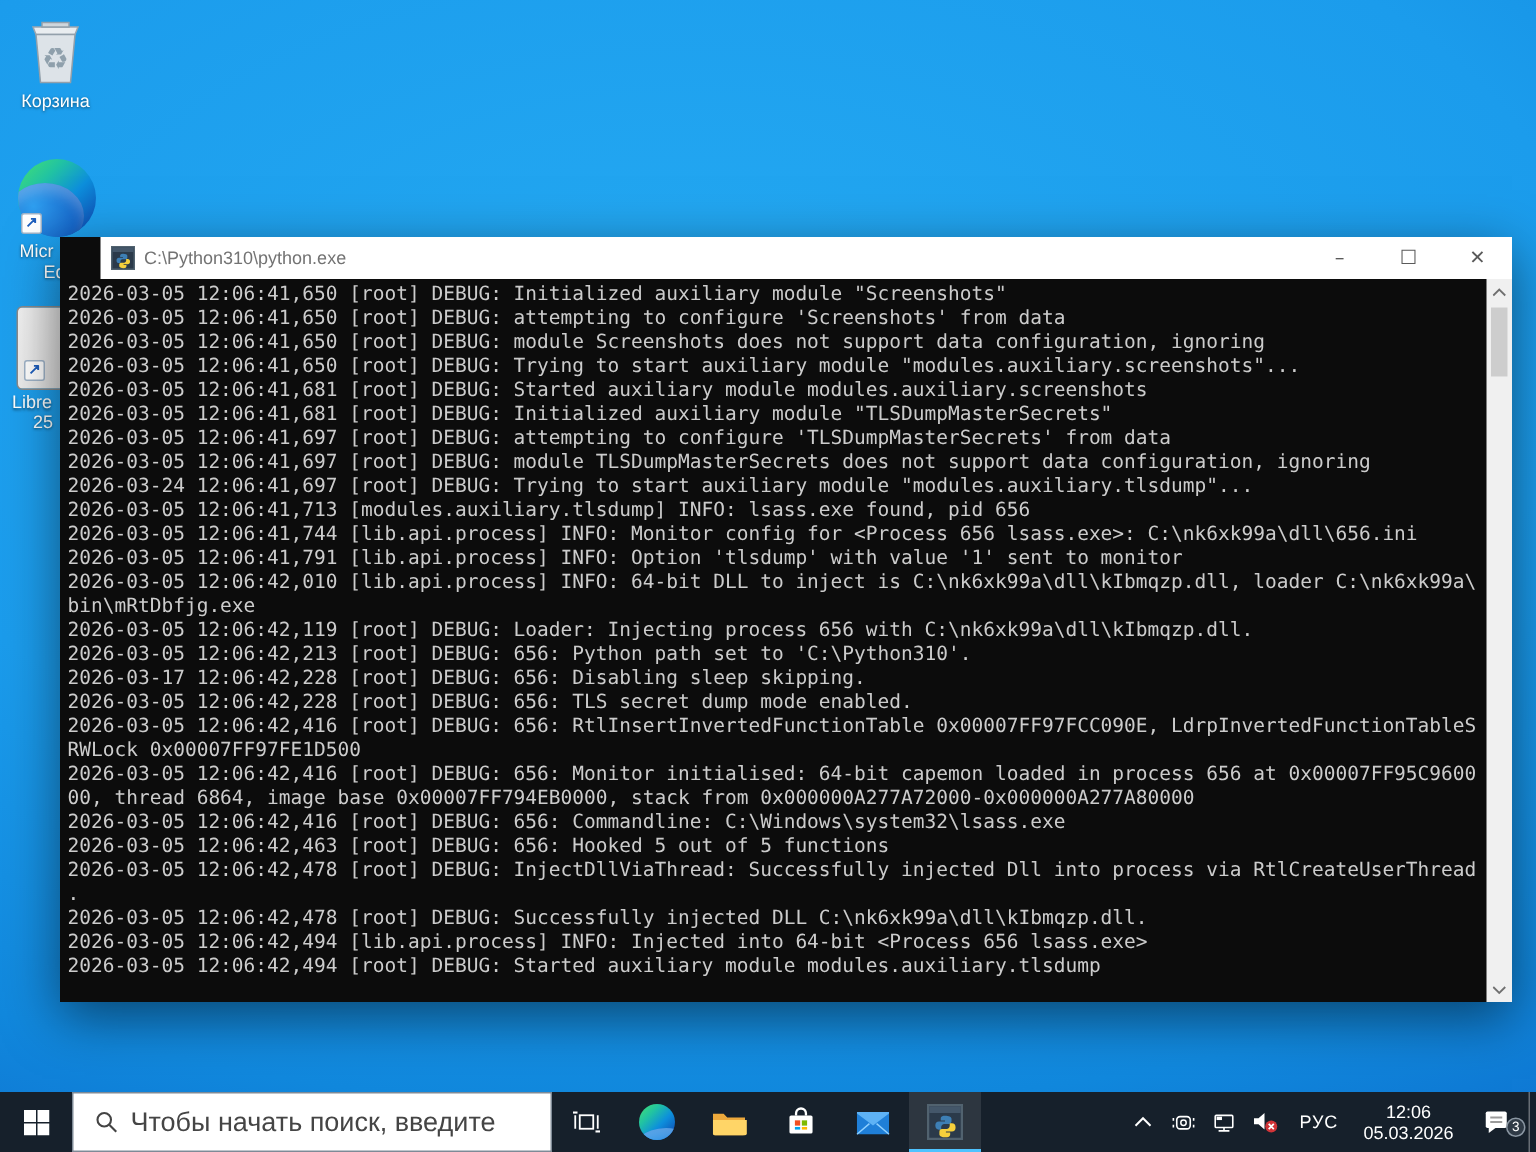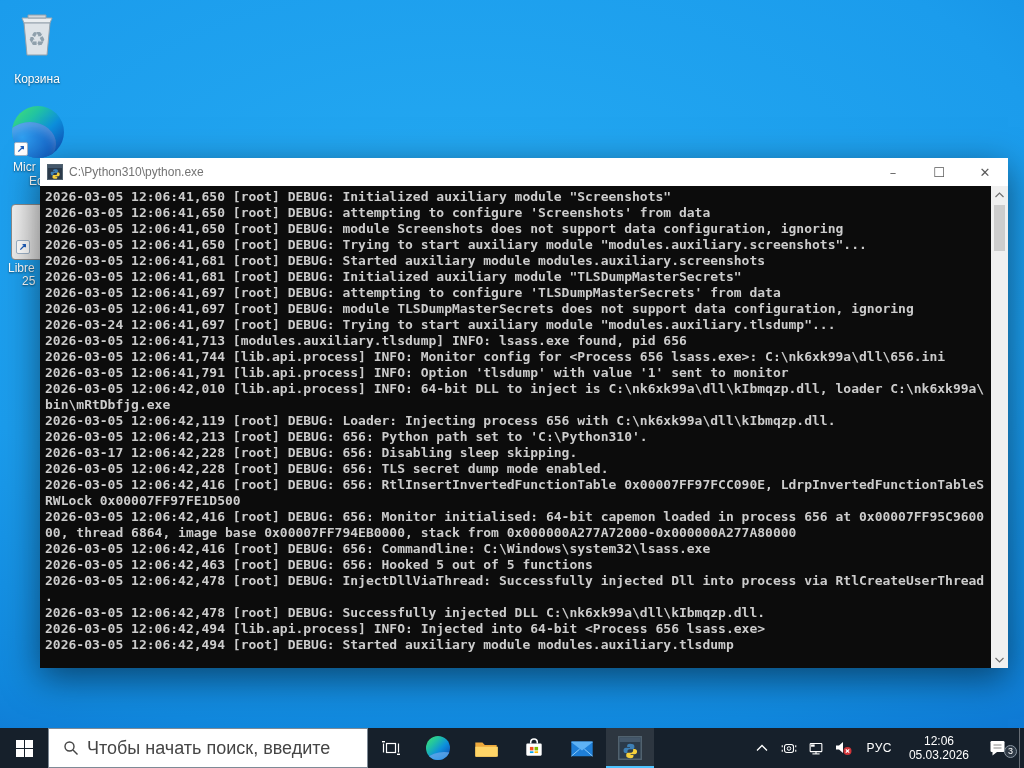--- a/index.html
+++ b/index.html
@@ -33,42 +33,42 @@
   }
   .libre-doc {
     width:50px; height:56px; border-radius:4px;
     background:linear-gradient(100deg,#f2f2f2 0%,#dcdcdc 70%,#555 92%,#333 100%);
     border:1px solid #8a8a8a;
   }
 
   
   .window {
     position:absolute; left:40px; top:158px; width:968px; height:510px; z-index:5;
-    box-shadow:0 10px 34px rgba(0,0,0,.5); background:#0c0c0c;
+    box-shadow:0 10px 34px rgba(0,0,0,.5); background:#0c0c0c;padding-left:27px;
   }
   .titlebar {
     height:28px; background:#ffffff; display:flex; align-items:center;
     font-size:12px; color:#737373;
   }
   .title-icon { width:16px; height:16px; margin:0 6px 0 7px; flex:0 0 auto; }
   .title-text { flex:1 1 auto; white-space:nowrap; overflow:hidden; }
   .win-btns { display:flex; height:100%; }
   .win-btn {
     width:46px; height:100%; display:flex; align-items:center; justify-content:center;
     color:#5a5a5a; font-size:13px; font-family:"DejaVu Sans", sans-serif;
   }
   .console-body {
     position:absolute; left:0; right:0; top:28px; bottom:0; background:#0c0c0c; overflow:hidden;
   }
   .log {
     position:absolute; left:0; top:0; right:17px; bottom:0; padding:3px 0 0 5px;
     font-family:"DejaVu Sans Mono","Liberation Mono",monospace;
     font-size:13px; line-height:16px; color:#cccccc;
   }
-  .log-line { white-space:pre; height:16px;font-weight:bold; }
+  .log-line { white-space:pre; height:16px; }
   
   .scrollbar {
     position:absolute; right:0; top:0; bottom:0; width:17px; background:#f0f0f0;
     display:flex; flex-direction:column; align-items:center;
   }
   .sb-arrow { width:17px; height:17px; display:flex; align-items:center; justify-content:center; }
   .sb-arrow svg { display:block; }
   .sb-thumb { width:11px; height:46px; background:#cdcdcd; margin-top:2px; }
   .sb-spacer { flex:1 1 auto; }
 
@@ -103,21 +103,21 @@
 <body>
 
 <div class="desk-icon" style="left:14px; top:10px;">
   <svg width="46" height="48" viewBox="0 0 46 48">
     <path d="M8 8h30l-2 5H10z" fill="#e9edf0" stroke="#9aa7b2"></path>
     <path d="M10 13h26l-3 32H13z" fill="#dde3e8" stroke="#93a0ab"></path>
     <path d="M14 5h18v3H14z" fill="#cfd6dc" stroke="#93a0ab"></path>
     <text x="23" y="36" font-size="20" text-anchor="middle" fill="#8fa0ac">♻</text>
   </svg>
 </div>
-<div class="desk-label" style="left:0; top:72px; width:74px; text-align:center;">Корзина</div>
+<div class="desk-label" style="left:0; top:60px; width:74px; text-align:center;">Корзина</div>
 
 <div class="desk-icon" style="left:12px; top:106px;">
   <div class="edge-circle"></div>
 </div>
 <div class="shortcut-badge" style="left:14px; top:142px;">↗</div>
 <div class="desk-label" style="left:13px; top:160px;">Micr</div>
 <div class="desk-label" style="left:29px; top:174px;">Ed</div>
 
 <div class="desk-icon" style="left:11px; top:204px;">
   <div class="libre-doc"></div>

